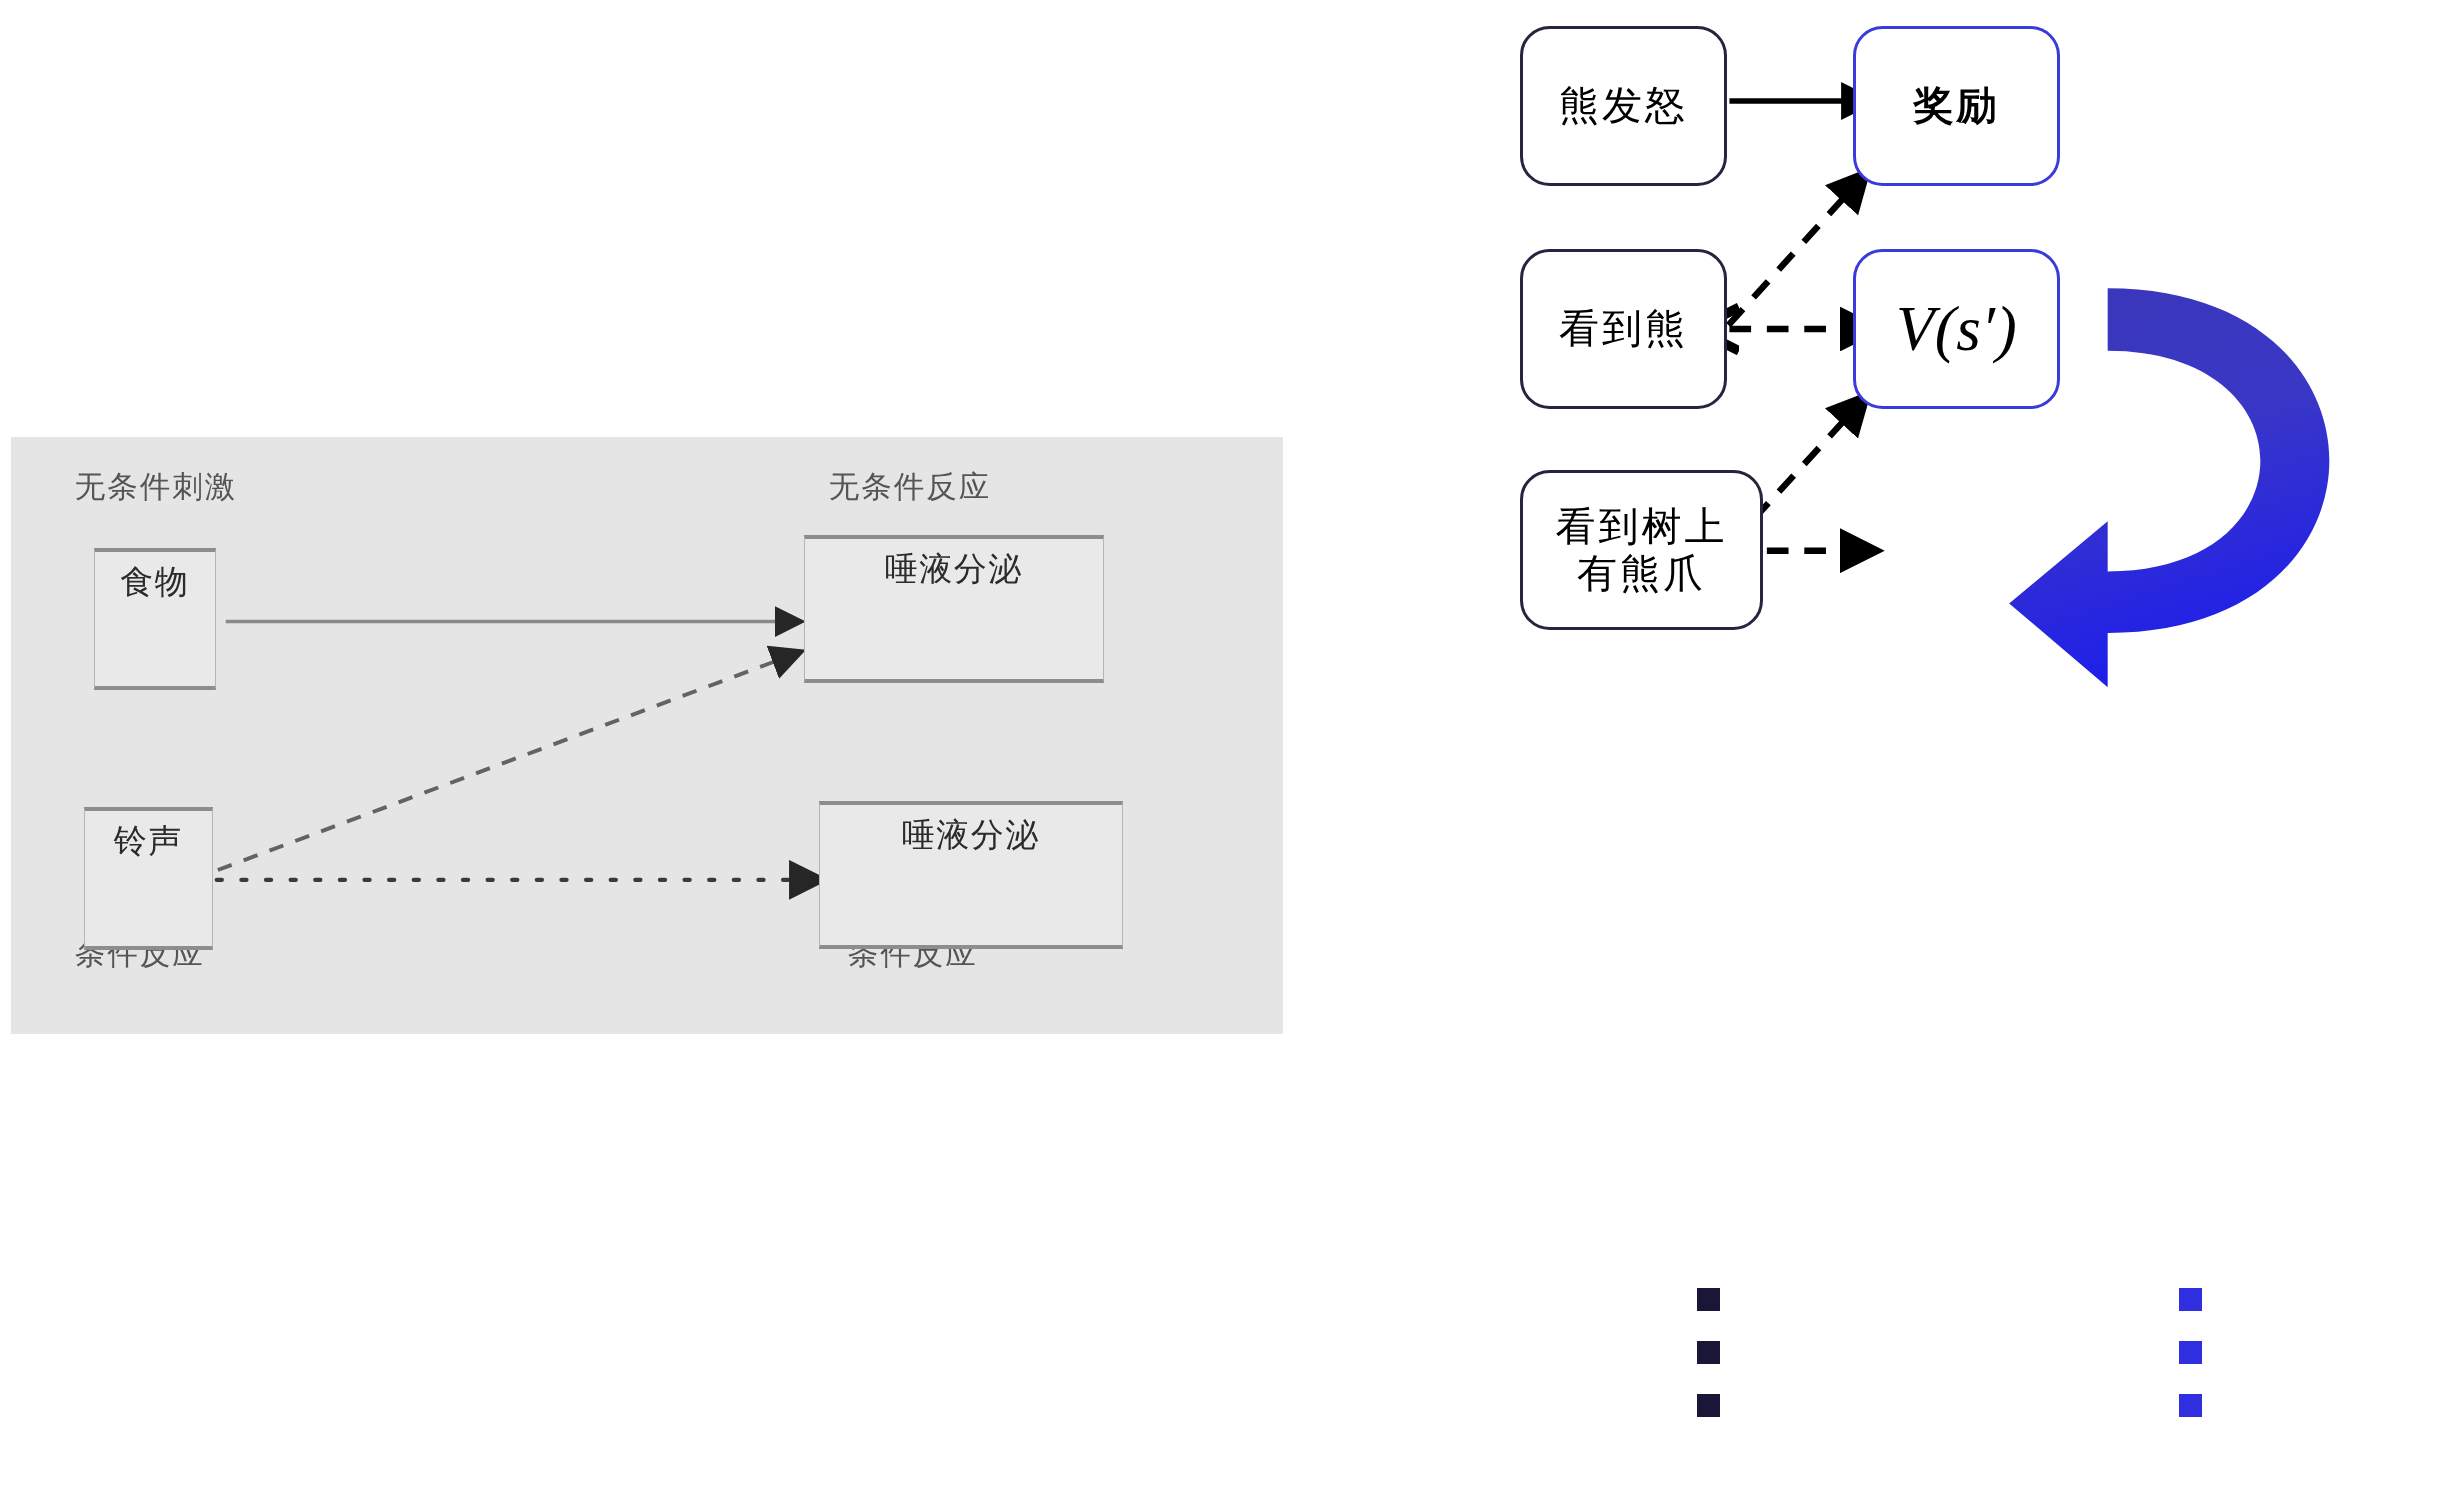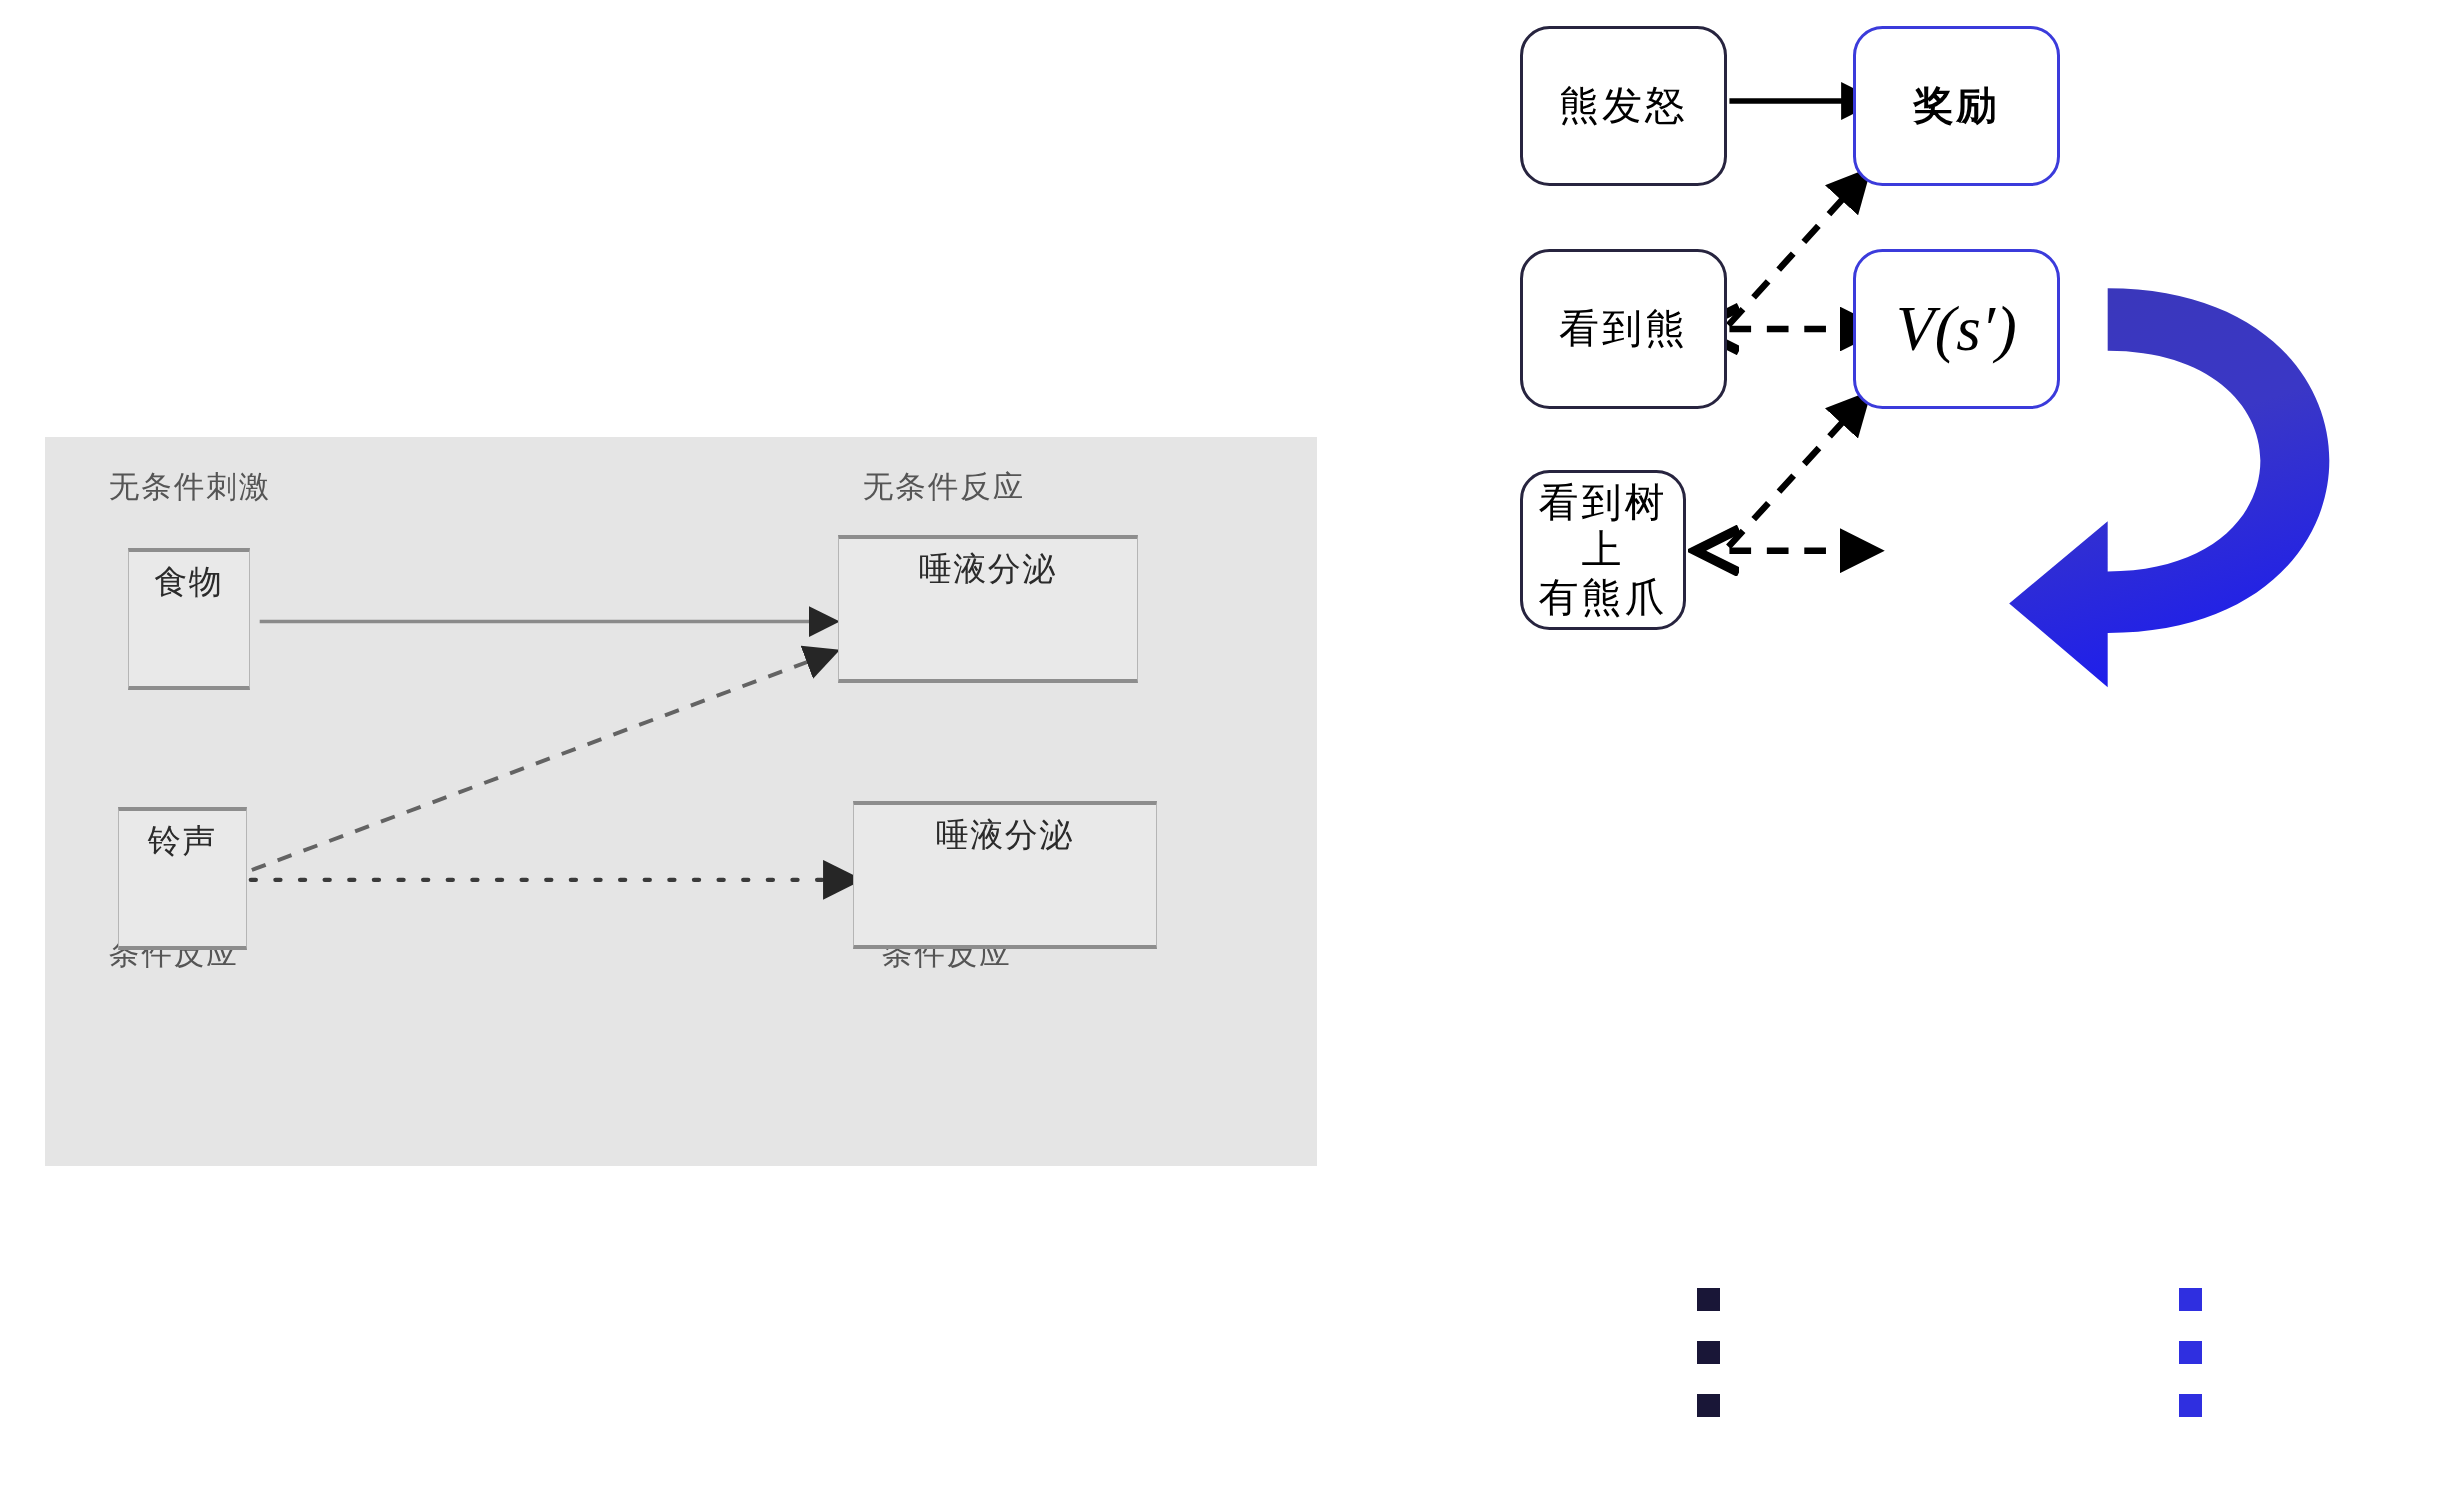--- a/index.html
+++ b/index.html
@@ -1,21 +1,21 @@
 <!DOCTYPE html>
 <html style="font-size:7.9px"><head>
 <meta charset="utf-8">
 <style>
   html,body{margin:0;padding:0;background:#ffffff;}
   body{width:3306px;height:1498px;position:relative;overflow:hidden;
        font-family:"Liberation Sans","DejaVu Sans",sans-serif;}
 
   
-  #pavlov-panel{position:absolute;left:10.8px;top:437px;width:1272px;height:729px;
-                background:#e5e5e5;margin-left:34px;}
+  #pavlov-panel{position:absolute;left:10.8px;top:437px;width:1272px;height:597px;
+                background:#e5e5e5;}
   .pav-label{position:absolute;color:#555;font-size:30.5px;letter-spacing:2px;
              white-space:nowrap;font-weight:500;}
   #lbl-ucs{left:64px;top:29.5px;}
   #lbl-ucr{left:818px;top:29.5px;}
   #lbl-cs{left:64px;top:497px;}
   #lbl-cr{left:837px;top:497px;}
 
   .pav-box{position:absolute;background:#e9e9e9;border:1.5px solid #b5b5b5;
            border-top:4.4px solid #8d8d8d;border-bottom:4.4px solid #8d8d8d;
            box-sizing:border-box;}
@@ -37,21 +37,21 @@
   .rl-box.navy{border:3.4px solid #27243f;}
   .rl-box.blue{border:3.4px solid #3b3bdb;}
   .rl-box .cn{color:#000;font-size:40px;letter-spacing:3px;line-height:1.18;
               white-space:pre-line;}
   .rl-box .cn.bold{font-weight:bold;text-align:center;}
   .rl-box .math{color:#000;font-family:"Liberation Serif","DejaVu Serif",serif;
                 font-style:italic;font-size:63px;letter-spacing:0.5px;white-space:nowrap;}
 
   #rl-bear-angry{left:92px;top:25.6px;width:207px;height:160px;}
   #rl-see-bear{left:92px;top:249px;width:207px;height:160px;}
-  #rl-see-claw{left:92px;top:470px;width:166px;height:160px;}
+  #rl-see-claw{left:92px;top:470px;width:243px;height:160px;}
   #rl-reward{left:425px;top:25.6px;width:207px;height:160px;}
   #rl-vsp{left:425px;top:249px;width:207px;height:160px;}
   #rl-vs{left:425px;top:470px;width:207px;height:160px;}
 
   #rl-svg{position:absolute;left:0;top:0;width:1878px;height:1498px;overflow:visible;}
 
   .dot-col{position:absolute;display:flex;flex-direction:column;align-items:center;}
   .dot{width:22.7px;height:22.7px;margin-bottom:30.5px;}
   #dots-left{left:269px;top:1288px;}
   #dots-right{left:751px;top:1288px;}

